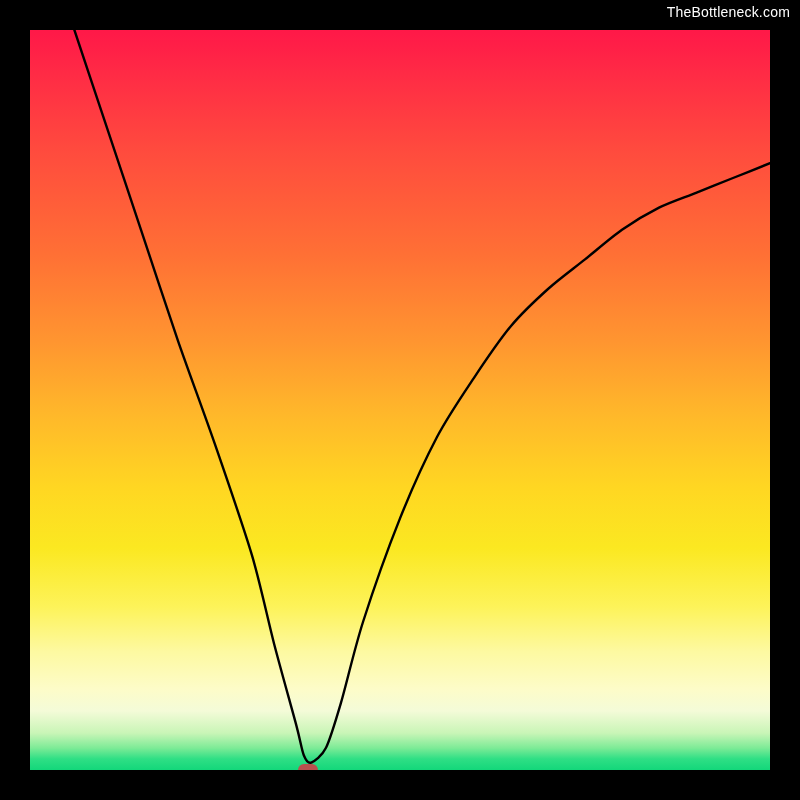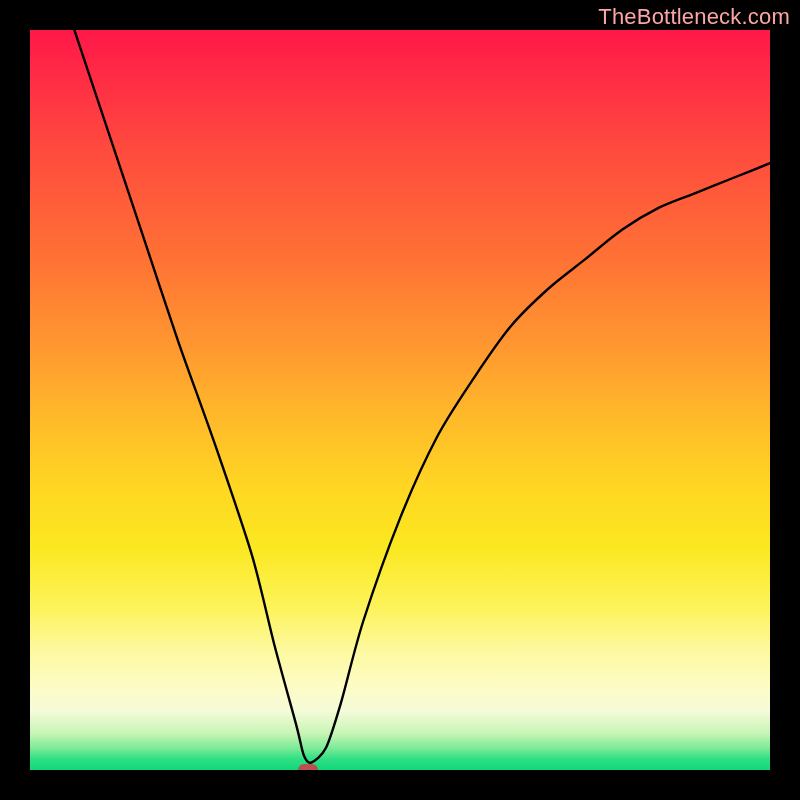--- a/index.html
+++ b/index.html
@@ -14,22 +14,22 @@
   .frame {
     position: relative;
     width: 800px;
     height: 800px;
     background: #000;
   }
   .watermark {
     position: absolute;
     top: 4px;
     right: 10px;
-    color: #fca5a5;
-    font-size: 22px;
+    color: #ffffff;
+    font-size: 14px;
     font-weight: 500;
     letter-spacing: 0.2px;
     z-index: 30;
   }
   .plot-area {
     position: absolute;
     left: 30px;
     top: 30px;
     width: 740px;
     height: 740px;

